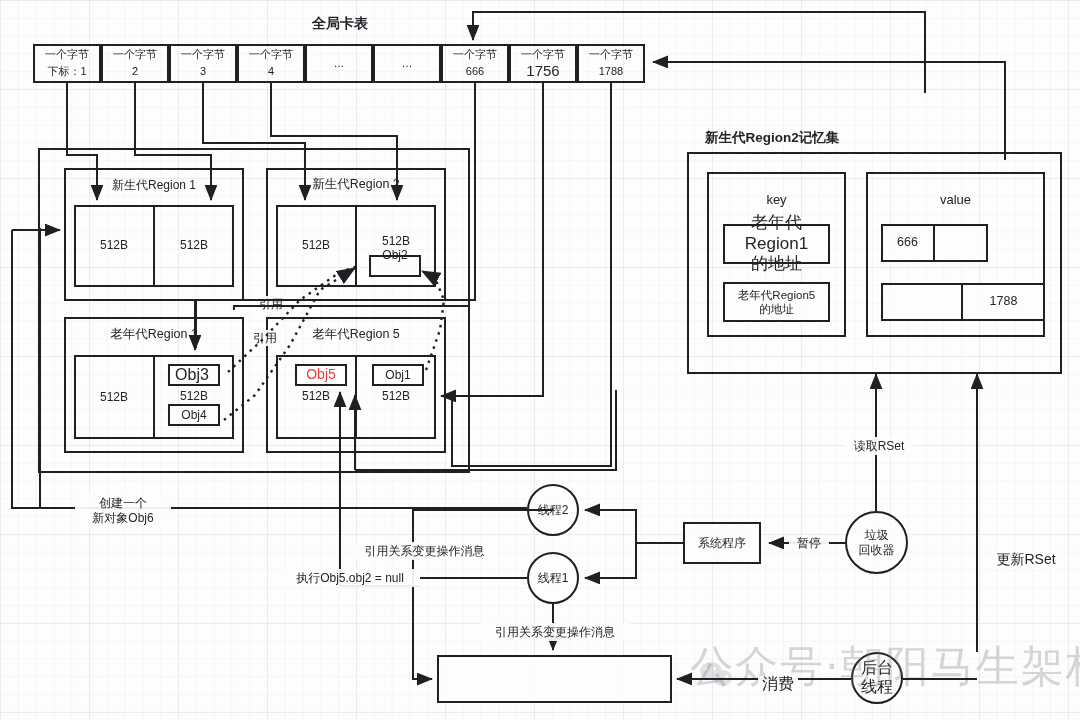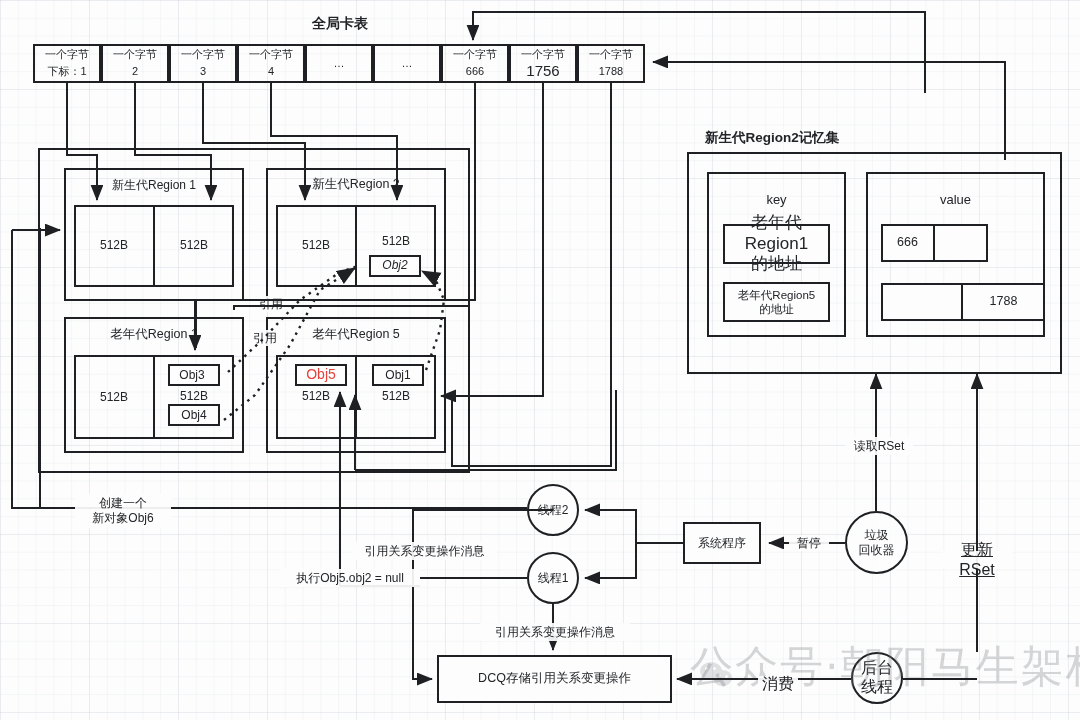--- a/index.html
+++ b/index.html
@@ -151,32 +151,32 @@
 
   <div class="box" style="left:266px; top:168px; width:180px; height:133px;"></div>
   <div class="lbl" style="left:266px; top:176px; width:180px; height:18px; font-size:12.5px;">新生代Region 2</div>
   <div class="box" style="left:276px; top:205px; width:160px; height:82px;"></div>
   <div class="lbl" style="left:276px; top:236px; width:80px; height:18px; font-size:12px;">512B</div>
   <div class="lbl" style="left:356px; top:232px; width:80px; height:18px; font-size:12px;">512B</div>
   <svg class="layer" style="z-index:2">
       <line x1="356" y1="205" x2="356" y2="287" stroke="#1e2023" stroke-width="2"></line>
     </svg>
   <div class="box" style="left:369px; top:255px; width:52px; height:22px; background:rgba(253,253,253,0.95); z-index:4;"></div>
-  <div class="lbl" style="left:369px; top:249px; width:52px; height:33px; font-size:12px; z-index:5;font-style:italic;">Obj2</div>
+  <div class="lbl" style="left:369px; top:239px; width:52px; height:33px; font-size:12px; z-index:5;">Obj2</div>
 
   <div class="box" style="left:64px; top:317px; width:180px; height:136px;"></div>
   <div class="lbl" style="left:64px; top:326px; width:180px; height:18px; font-size:12.5px;">老年代Region 1</div>
   <div class="box" style="left:74px; top:355px; width:160px; height:84px;"></div>
   <div class="lbl" style="left:74px; top:388px; width:80px; height:18px; font-size:12px;">512B</div>
   <div class="lbl" style="left:154px; top:387px; width:80px; height:18px; font-size:12px;">512B</div>
   <svg class="layer" style="z-index:2">
       <line x1="154" y1="355" x2="154" y2="439" stroke="#1e2023" stroke-width="2"></line>
     </svg>
   <div class="box" style="left:168px; top:364px; width:52px; height:22px; background:rgba(253,253,253,0.95); z-index:4;"></div>
-  <div class="lbl" style="left:168px; top:364px; width:48px; height:22px; font-size:12px; z-index:5;">Obj3</div>
+  <div class="lbl" style="left:168px; top:364px; width:48px; height:22px; font-size:16px; z-index:5;">Obj3</div>
   <div class="box" style="left:168px; top:404px; width:52px; height:22px; background:rgba(253,253,253,0.95); z-index:4;"></div>
   <div class="lbl" style="left:168px; top:404px; width:52px; height:22px; font-size:12px; z-index:5;">Obj4</div>
 
   <div class="box" style="left:266px; top:317px; width:180px; height:136px;"></div>
   <div class="lbl" style="left:266px; top:326px; width:180px; height:18px; font-size:12.5px;">老年代Region 5</div>
   <div class="box" style="left:276px; top:355px; width:160px; height:84px;"></div>
   <div class="lbl" style="left:276px; top:387px; width:80px; height:18px; font-size:12px;">512B</div>
   <div class="lbl" style="left:356px; top:387px; width:80px; height:18px; font-size:12px;">512B</div>
   <svg class="layer" style="z-index:2">
       <line x1="356" y1="355" x2="356" y2="439" stroke="#1e2023" stroke-width="2"></line>
@@ -228,32 +228,31 @@
   <div class="circle" style="left:845px; top:511px; width:63px; height:63px; font-size:12px;">
     <span>垃圾
 回收器</span>
   </div>
   <div class="circle" style="left:851px; top:652px; width:52px; height:52px; font-size:16px;">
     <span>后台
 线程</span>
   </div>
 
   <div class="box" style="left:437px; top:655px; width:235px; height:48px; background:rgba(253,253,253,0.95);"></div>
-  <div class="lbl" style="left:437px; top:655px; width:235px; height:48px; font-size:12.5px;">DCQ存储引用关系变更操作</div>
 
   <div class="lbl txtbg" style="left:251px; top:296px; width:40px; height:16px; font-size:12px;">引用</div>
   <div class="lbl txtbg" style="left:245px; top:330px; width:40px; height:16px; font-size:12px;">引用</div>
   <div class="lbl txtbg" style="left:75px; top:494px; width:96px; height:34px; font-size:12px; z-index:6;">创建一个
 新对象Obj6</div>
   <div class="lbl txtbg" style="left:280px; top:569px; width:140px; height:18px; font-size:12px; z-index:6;">执行Obj5.obj2 = null</div>
   <div class="lbl txtbg" style="left:352px; top:542px; width:145px; height:18px; font-size:12px; z-index:6;">引用关系变更操作消息</div>
   <div class="lbl txtbg" style="left:480px; top:623px; width:150px; height:18px; font-size:12px; z-index:6;">引用关系变更操作消息</div>
   <div class="lbl txtbg" style="left:789px; top:535px; width:40px; height:16px; font-size:12px; z-index:6;">暂停</div>
   <div class="lbl txtbg" style="left:845px; top:437px; width:68px; height:18px; font-size:12px; z-index:6;">读取RSet</div>
-  <div class="lbl txtbg" style="left:942px; top:551px; width:70px; height:18px; font-size:16px; z-index:6;text-decoration:underline;">更新RSet</div>
+  <div class="lbl txtbg" style="left:991px; top:551px; width:70px; height:18px; font-size:14px; z-index:6;">更新RSet</div>
   <div class="lbl txtbg" style="left:758px; top:676px; width:40px; height:16px; font-size:16px; z-index:6;">消费</div>
 
   <div class="wechat-ico">
     <div class="b1"></div>
       <div class="b2"></div>
     <i style="left:5px; top:5px;"></i>
       <i style="left:13px; top:5px;"></i>
     <i style="left:18px; top:13px;"></i>
       <i style="left:25px; top:13px;"></i>
   </div>

